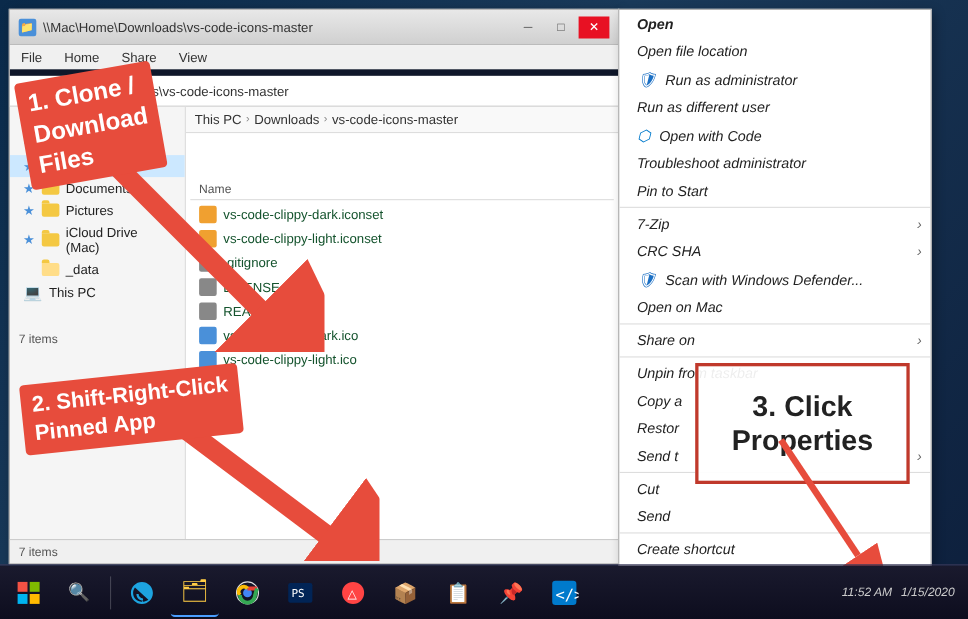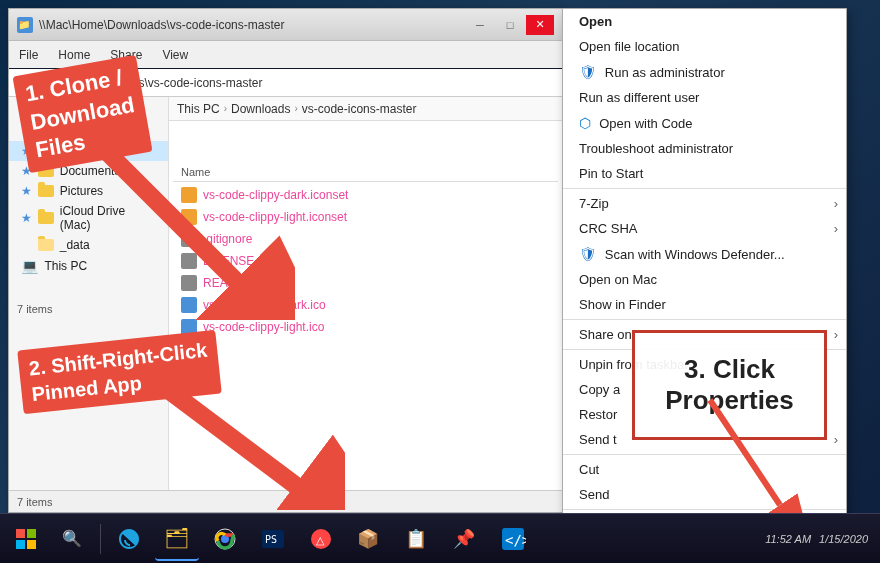--- a/index.html
+++ b/index.html
@@ -81,21 +81,21 @@
 
     .title-bar-btn:last-child { background: #e81123; color: white; }
 
     .ribbon {
       background: #f0f0f0;
       height: 28px;
       display: flex;
       align-items: center;
       padding: 0 10px;
       gap: 20px;
-      border-bottom: 1px solid #0f172a;
+      border-bottom: 6px solid #0f172a;
       font-size: 12px;
       color: #333;
     }
 
     .address-bar {
       background: #fff;
       height: 28px;
       display: flex;
       align-items: center;
       padding: 0 8px;
@@ -204,21 +204,21 @@
       border-bottom: 1px solid #ddd;
       margin-bottom: 2px;
       margin-top: 38px;
     }
 
     .file-item {
       display: flex;
       align-items: center;
       padding: 3px 8px;
       font-size: 12px;
-      color: #ec4899;
+      color: #14532d;
       gap: 6px;
       cursor: pointer;
     }
 
     .file-icon-orange {
       width: 16px;
       height: 16px;
       background: #f0a030;
       border-radius: 2px;
       flex-shrink: 0;
@@ -265,20 +265,21 @@
     }
 
     .menu-item {
       padding: 5px 16px;
       color: #222;
       cursor: pointer;
       display: flex;
       align-items: center;
       gap: 8px;
       position: relative;
+      font-style: italic;
     }
 
     .menu-item.highlighted {
       background: #cce0ff;
     }
 
     .menu-item.bold { font-weight: 700; }
 
     .menu-separator {
       height: 1px;
@@ -609,23 +610,20 @@
       <span>CRC SHA</span>
       <span class="submenu-arrow">›</span>
     </div>
     <div class="menu-item">
       <span style="color:#1a6fc4; font-size:14px;">🛡</span>
       <span>Scan with Windows Defender...</span>
     </div>
     <div class="menu-item">
       <span>Open on Mac</span>
     </div>
-    <div class="menu-item">
-      <span>Show in Finder</span>
-    </div>
     <div class="menu-separator"></div>
     <div class="menu-item">
       <span>Share on</span>
       <span class="submenu-arrow">›</span>
     </div>
     <div class="menu-separator"></div>
     <div class="menu-item">
       <span>Unpin from taskbar</span>
     </div>
     <div class="menu-item">

